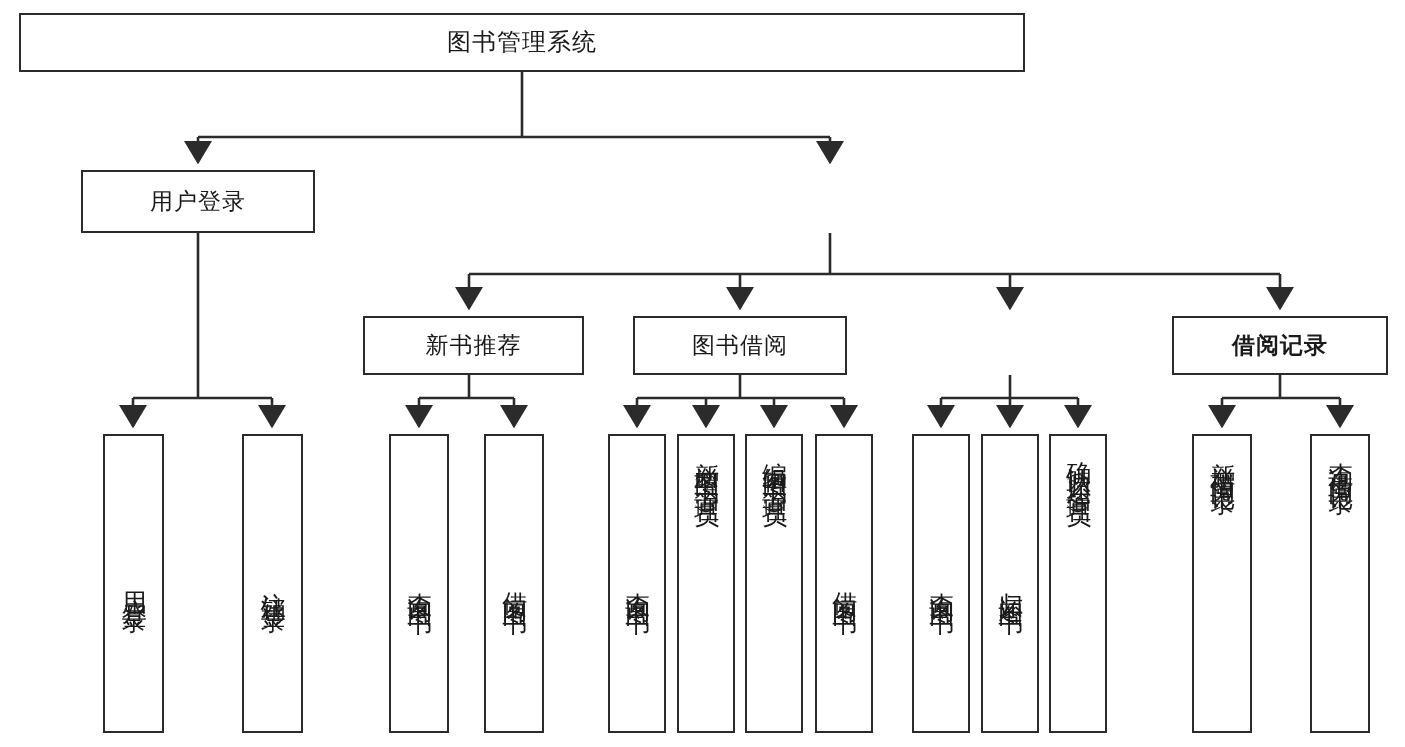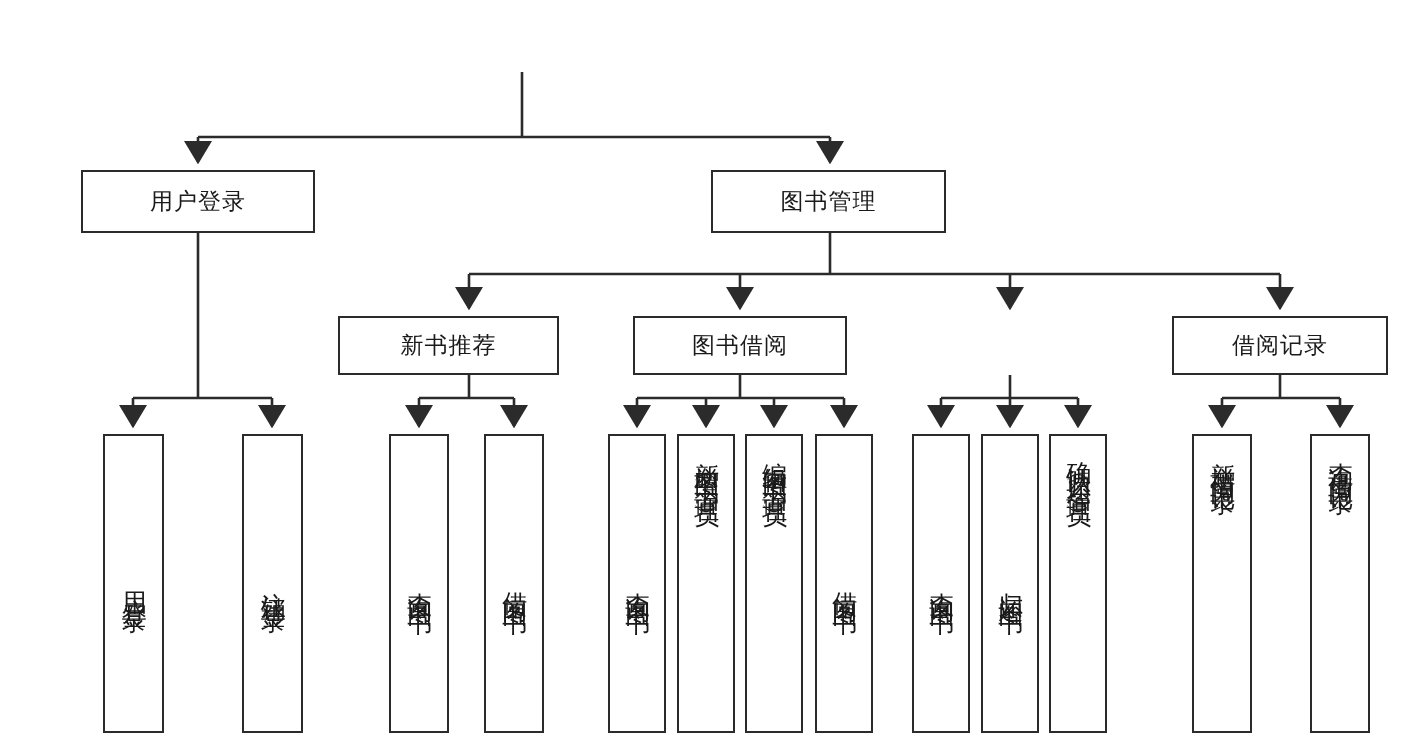--- a/index.html
+++ b/index.html
@@ -131,35 +131,35 @@
       <path d="M 1010 398 L 1010 426" marker-end="url(#arrow)"></path>
       <path d="M 1078 398 L 1078 426" marker-end="url(#arrow)"></path>
 
       <path d="M 1280 375 L 1280 398"></path>
       <path d="M 1222 398 L 1340 398"></path>
       <path d="M 1222 398 L 1222 426" marker-end="url(#arrow)"></path>
       <path d="M 1340 398 L 1340 426" marker-end="url(#arrow)"></path>
     </g>
   </svg>
 
+  <div class="node horiz root" style="left:19px; top:13px; width:1006px; height:59px;">
+    <span class="label">图书管理系统</span>
+  </div>
 
   <div class="node horiz" style="left:81px; top:170px; width:234px; height:63px;">
     <span class="label">用户登录</span>
   </div>
-  <div class="node horiz" style="left:711px; top:170px; width:235px; height:63px;">
-    <span class="label">图书管理</span>
-  </div>
-
-  <div class="node horiz" style="left:338px; top:316px; width:221px; height:59px;">
+
+  <div class="node horiz" style="left:363px; top:316px; width:221px; height:59px;">
     <span class="label">新书推荐</span>
   </div>
   <div class="node horiz" style="left:633px; top:316px; width:214px; height:59px;">
     <span class="label">图书借阅</span>
   </div>
-  <div class="node horiz" style="left:1172px; top:316px; width:216px; height:59px;">
+  <div class="node horiz" style="left:1172px; top:316px; width:216px; height:59px;font-weight:bold;">
     <span class="label">借阅记录</span>
   </div>
 
   <div class="node vert short" style="left:103px; top:434px; width:61px; height:299px;">
     <span class="label">用户登录</span>
   </div>
   <div class="node vert short" style="left:242px; top:434px; width:61px; height:299px;">
     <span class="label">注销登录</span>
   </div>
 

